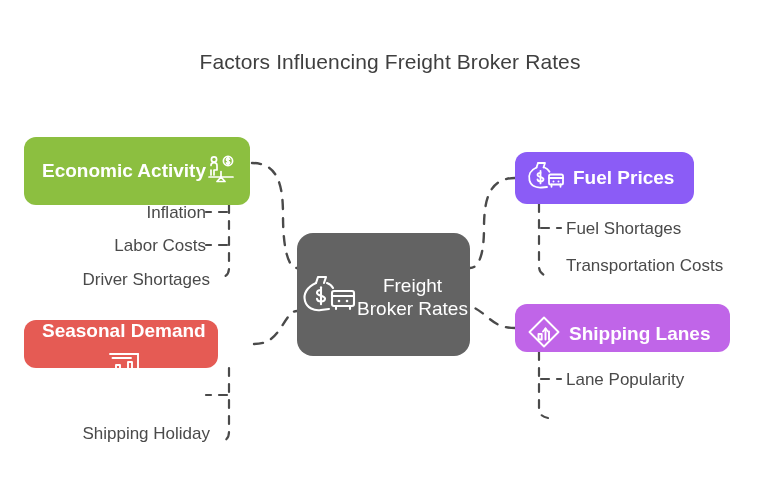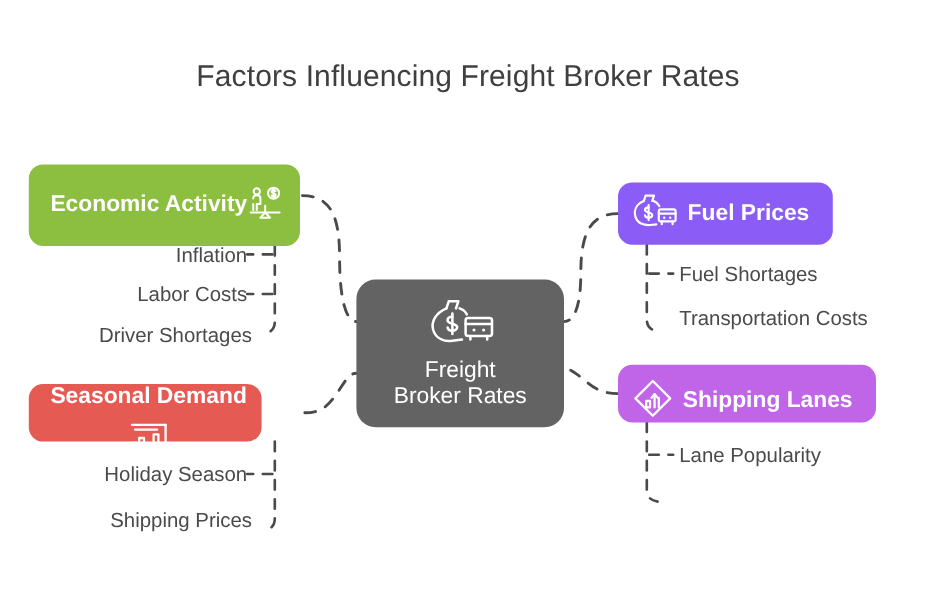--- a/index.html
+++ b/index.html
@@ -14,21 +14,21 @@
     background: #ffffff;
     font-family: "Liberation Sans", sans-serif;
     overflow: hidden;
   }
   #title {
     position: absolute;
     left: 0;
     top: 50px;
     width: 780px;
     text-align: center;
-    font-size: 25px;
+    font-size: 21px;
     color: #3f3f3f;
     letter-spacing: 0.1px;
   }
   svg.wires {
     position: absolute;
     left: 0;
     top: 0;
     width: 780px;
     height: 493px;
     pointer-events: none;
@@ -51,21 +51,20 @@
     flex: 0 0 auto;
   }
   
   #center-node {
     left: 297px;
     top: 233px;
     width: 173px;
     height: 123px;
     background: #636363;
     border-radius: 16px;
-    flex-direction: column;
     justify-content: center;
     align-items: center;
   }
   #center-node .label {
     font-size: 19px;
     font-weight: normal;
     line-height: 1.18;
     text-align: center;
     margin-top: 6px;
   }
@@ -205,25 +204,22 @@
         <path d="M31 4 L31 26"></path>
         <rect x="3" y="19" width="4" height="8"></rect>
         <rect x="9" y="15" width="4" height="12"></rect>
         <rect x="15" y="20" width="4" height="7"></rect>
         <rect x="21" y="12" width="4" height="15"></rect>
         <path d="M2 28.5 L32 28.5"></path>
       </svg>
     </span>
   </div>
 
-  <div class="leaf right-align" style="left:206px; top:386px;">
-    <span>Holiday Season</span>
-  </div>
   <div class="leaf right-align" style="left:210px; top:424px;">
-    <span>Shipping Prices</span>
+    <span>Shipping Holiday</span>
   </div>
 
   <div id="node-fuel" class="node">
     <span class="ico">
       <svg width="38" height="32" viewBox="0 0 38 32" fill="none" stroke="#ffffff" stroke-width="1.8" stroke-linecap="round" stroke-linejoin="round">
         <path d="M11 3 L9.5 7.5 M11 3 L18 3 L16.5 7.5"></path>
         <path d="M9.5 7.5 C3.5 10 1 15 2.5 20.5 C4 26 9.5 28 15 27.5 L20 27"></path>
         <path d="M17.5 7.5 C20 8.3 21.5 10 22.5 11.8"></path>
         <path d="M13.5 12.8 C11.6 12.8 10.5 13.8 10.5 15 C10.5 17.3 16.5 16.9 16.5 19.2 C16.5 20.5 15.2 21.4 13.5 21.4 C11.9 21.4 10.7 20.6 10.5 19.5"></path>
         <path d="M13.5 10.8 L13.5 23.4"></path>

